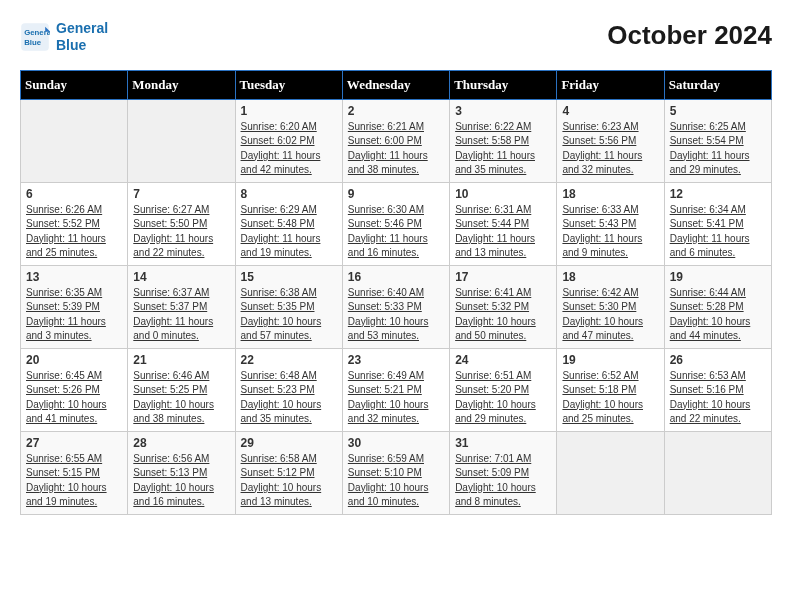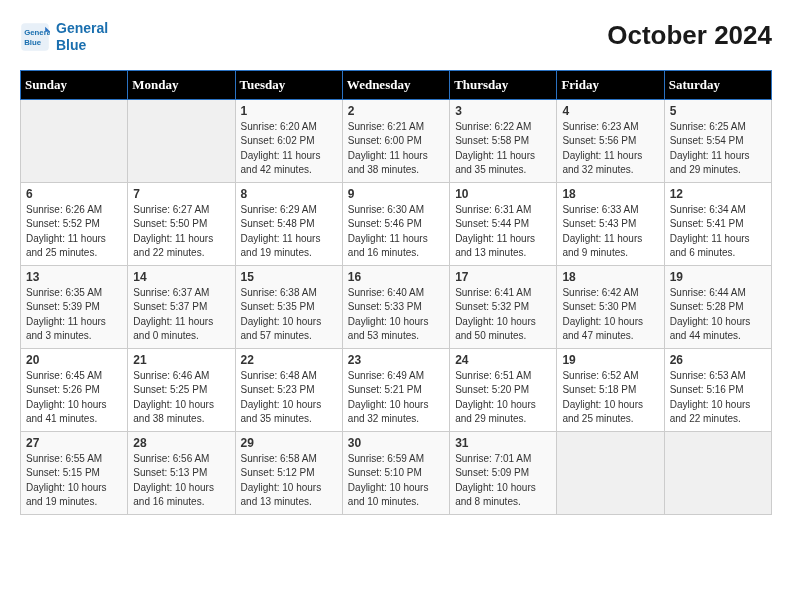--- a/index.html
+++ b/index.html
@@ -71,20 +71,21 @@
     .day-number {
       font-size: 12px;
       font-weight: bold;
       display: block;
       margin-bottom: 2px;
     }
     .day-info {
       font-size: 10px;
       line-height: 1.45;
       color: #333;
+      text-decoration: underline;
     }
     .empty-cell {
       background: #f0f0f0 !important;
     }
   </style>
 </head>
 <body>
 
 <div class="header">
   <div class="logo">

